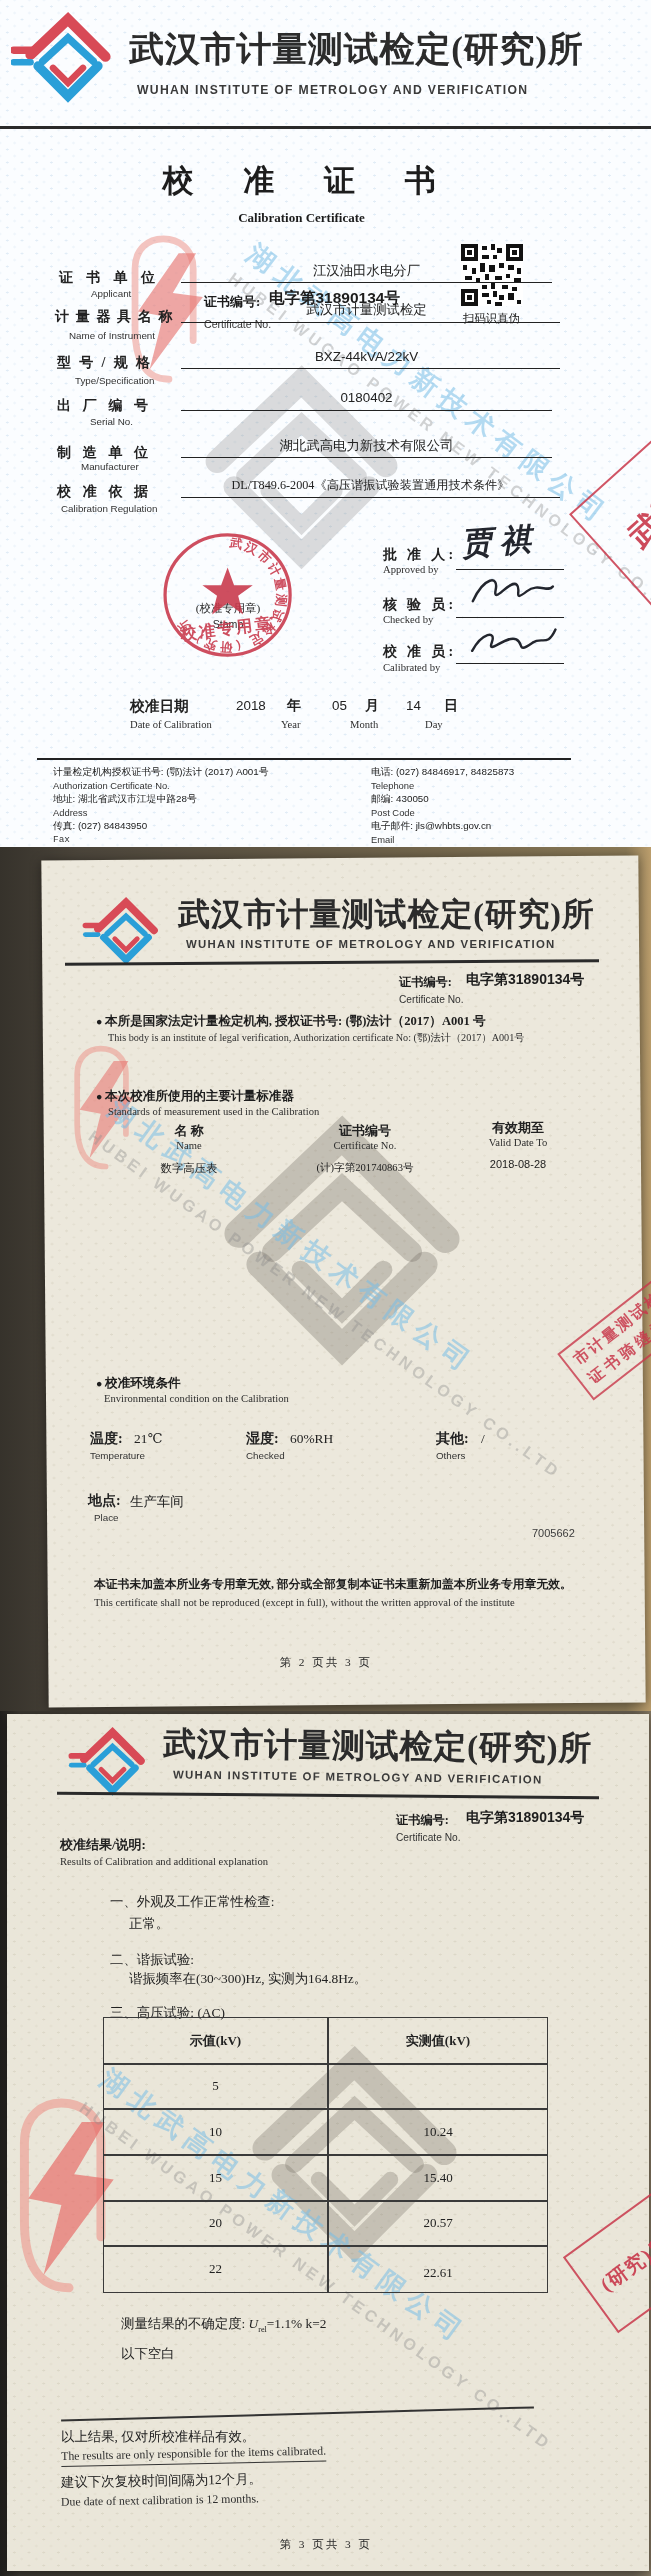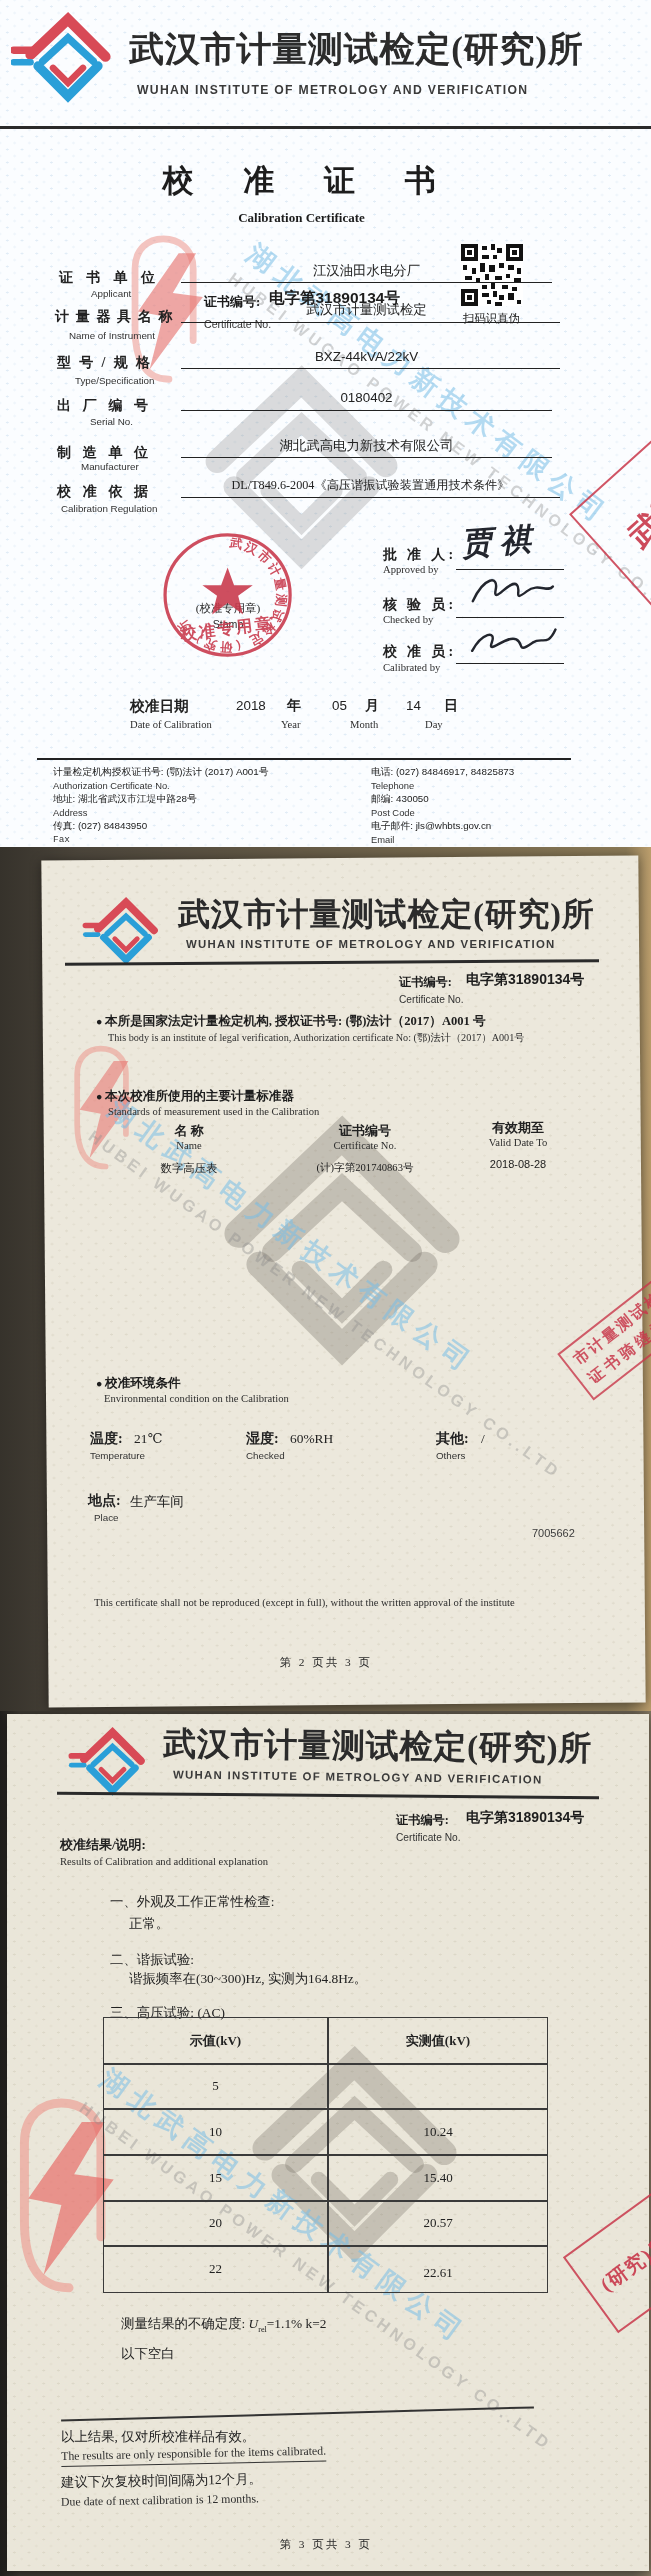--- a/index.html
+++ b/index.html
@@ -307,20 +307,21 @@
     <div class="abs cnL" style="left:436px;top:583px;">其他:</div>
     <div class="abs val" style="left:481px;top:584px;">/</div>
     <div class="abs enL" style="left:436px;top:603px;">Others</div>
 
     <div class="abs cnL" style="left:88px;top:645px;">地点:</div>
     <div class="abs val" style="left:130px;top:646px;">生产车间</div>
     <div class="abs enL" style="left:94px;top:665px;">Place</div>
 
     <div class="abs" style="left:517px;top:680px;font-size:11px;color:#3b3b3b;font-family:'Liberation Sans',sans-serif;margin-left:15px;">7005662</div>
 
+    <div class="abs" style="left:94px;top:730px;font-size:11.8px;font-weight:700;color:#1e1e1e;">本证书未加盖本所业务专用章无效, 部分或全部复制本证书未重新加盖本所业务专用章无效。</div>
     <div class="abs serif-en" style="left:94px;top:750px;font-size:10.6px;">This certificate shall not be reproduced (except in full), without the written approval of the institute</div>
 
     <div class="abs pageno center" style="left:0;top:808px;width:652px;">第 2 页共 3 页</div>
 
     <div class="abs" style="left:560px;top:456px;transform:rotate(-38deg);color:rgba(200,55,74,.85);font-weight:700;z-index:2;">
       <div style="border:2px solid rgba(200,55,74,.8);padding:4.9px 8.1px;">
         <div style="font-size:15.5px;letter-spacing:2.4px;white-space:nowrap;">市计量测试检定</div>
         <div style="font-size:15.5px;letter-spacing:4.1px;white-space:nowrap;margin-top:3.3px;">证书骑缝章</div>
       </div>
     </div>

